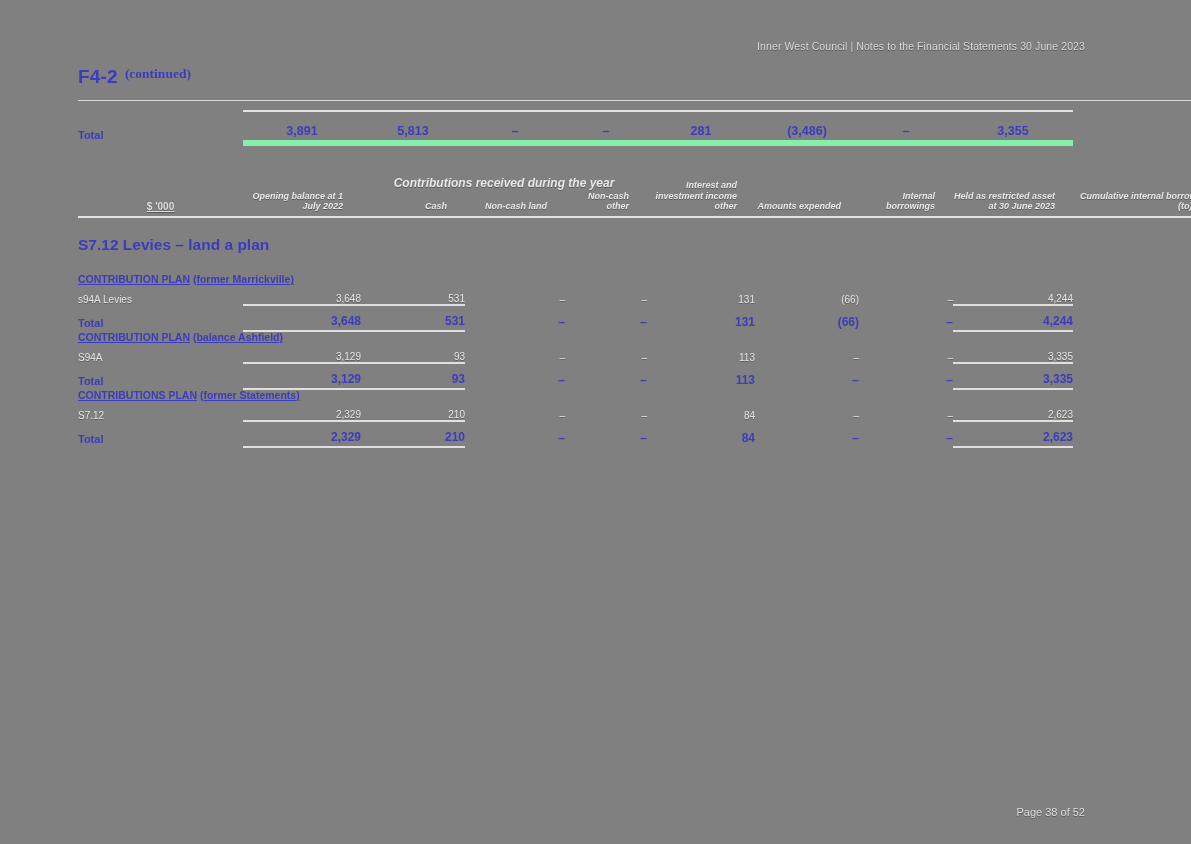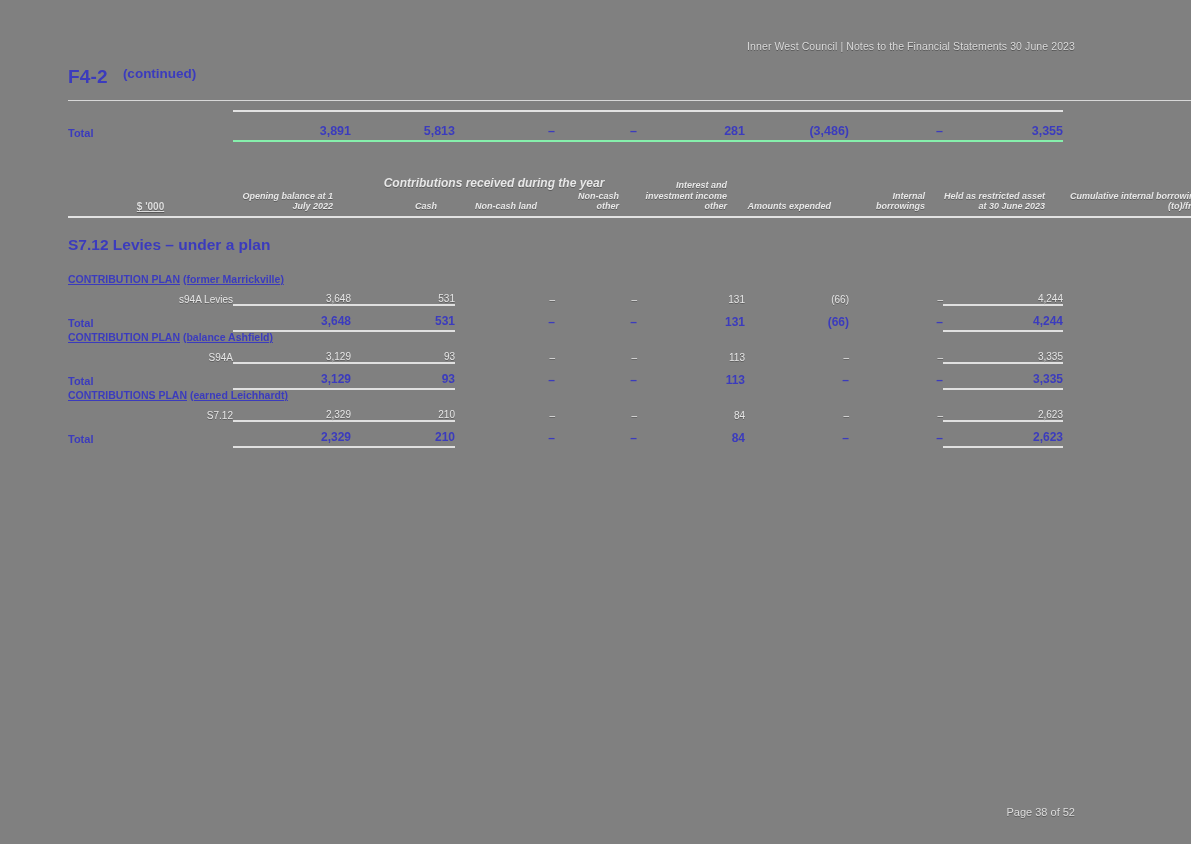--- a/index.html
+++ b/index.html
@@ -9,21 +9,21 @@
   body {
     width: 1191px;
     height: 844px;
     background: #808080;
     font-family: "Liberation Sans", sans-serif;
     overflow: hidden;
     position: relative;
   }
   .page {
     position: absolute;
-    left: 0; top: 0;
+    left: 10px; top: 0;
     width: 1143px;
     height: 844px;
   }
 
   
   .run-header {
     position: absolute;
     right: 68px;
     top: 40px;
     font-size: 10.5px;
@@ -50,21 +50,22 @@
   }
   .title-text {
     font-size: 19px;
     font-weight: bold;
     margin-left: 26px;
     letter-spacing: .2px;
   }
   .title-cont {
     font-size: 13.5px;
     font-weight: bold;
-    margin-left: 15px;
+    margin-left: 7px;
+    font-family: Liberation Serif, serif;
   }
 
   
   .tbl {
     position: absolute;
     left: 68px;
     width: 1055px;
     border-collapse: collapse;
     table-layout: fixed;
     font-size: 10.5px;
@@ -90,21 +91,21 @@
   
   #top-total { top: 100px; }
   #top-total .rule-top td { border-top: 1px solid #d8d8d8; height: 9px; }
   #top-total .total-row td {
     color: #3b3bbd;
     font-weight: bold;
     font-size: 12.5px;
     height: 26px;
     padding-bottom: 2px;
   }
-  #top-total .total-row td.grp  { border-top: 2px solid #e2e2e2; border-bottom: 2px solid #86efac; }
+  #top-total .total-row td.grp  { border-top: 2px solid #e2e2e2; border-bottom: 6px solid #86efac; text-align: center; }
   #top-total .total-row td.lbl  { color: #3b3bbd; font-size: 11px; }
   #top-total .total-row td.spacer { border: 0; }
 
   
   #col-head { top: 178px; }
   #col-head td {
     color: #e8e8e8;
     font-size: 9px;
     font-style: italic;
     font-weight: bold;
@@ -147,21 +148,20 @@
     white-space: nowrap;
     text-decoration: underline;
   }
 
   .plan-tbl td { height: 17px; }
   .plan-tbl .plantitle-row td { padding-bottom: 2px; }
   .plan-tbl .data-row td {
     color: #e6e6e6;
     font-size: 10px;
     text-shadow: 0 1px 0 rgba(0,0,0,.28);
-    text-align: right;
   }
   .plan-tbl .data-row td.grp { border-bottom: 2px solid #e0e0e0; }
   .plan-tbl .total-row td {
     color: #3b3bbd;
     font-weight: bold;
     font-size: 12px;
     height: 22px;
     padding-bottom: 2px;
   }
   .plan-tbl .total-row td.grp { border-bottom: 2px solid #e0e0e0; }
@@ -255,21 +255,21 @@
         <td class="hcell">Cash</td>
         <td class="hcell">Non-cash land</td>
         <td class="hcell">Non-cash other</td>
       </tr>
       <tr class="underline-row">
         <td colspan="10"></td>
       </tr>
     </tbody>
   </table>
 
-  <div class="sect-head" id="sect-s712">S7.12 Levies – under a plan</div>
+  <div class="sect-head" id="sect-s712">S7.12 Levies – land a plan</div>
 
   <table class="tbl plan-tbl" id="plan-marrickville">
     <colgroup>
       <col class="c-label">
         <col class="c-open">
         <col class="c-cash">
         <col class="c-land">
       <col class="c-nco">
         <col class="c-int">
         <col class="c-amt">
@@ -368,21 +368,21 @@
         <col class="c-int">
         <col class="c-amt">
         <col class="c-ib">
       <col class="c-held">
         <col class="c-cum">
     </colgroup>
     <tbody>
       <tr class="plantitle-row">
         <td colspan="10">
           <span class="plan-title">CONTRIBUTIONS PLAN</span>
-          <span class="plan-title ital">(earned Leichhardt)</span>
+          <span class="plan-title ital">(former Statements)</span>
         </td>
       </tr>
       <tr class="data-row">
         <td class="lbl">S7.12</td>
         <td class="num grp">2,329</td>
         <td class="num grp">210</td>
         <td class="num">–</td>
         <td class="num">–</td>
         <td class="num">84</td>
         <td class="num">–</td>

